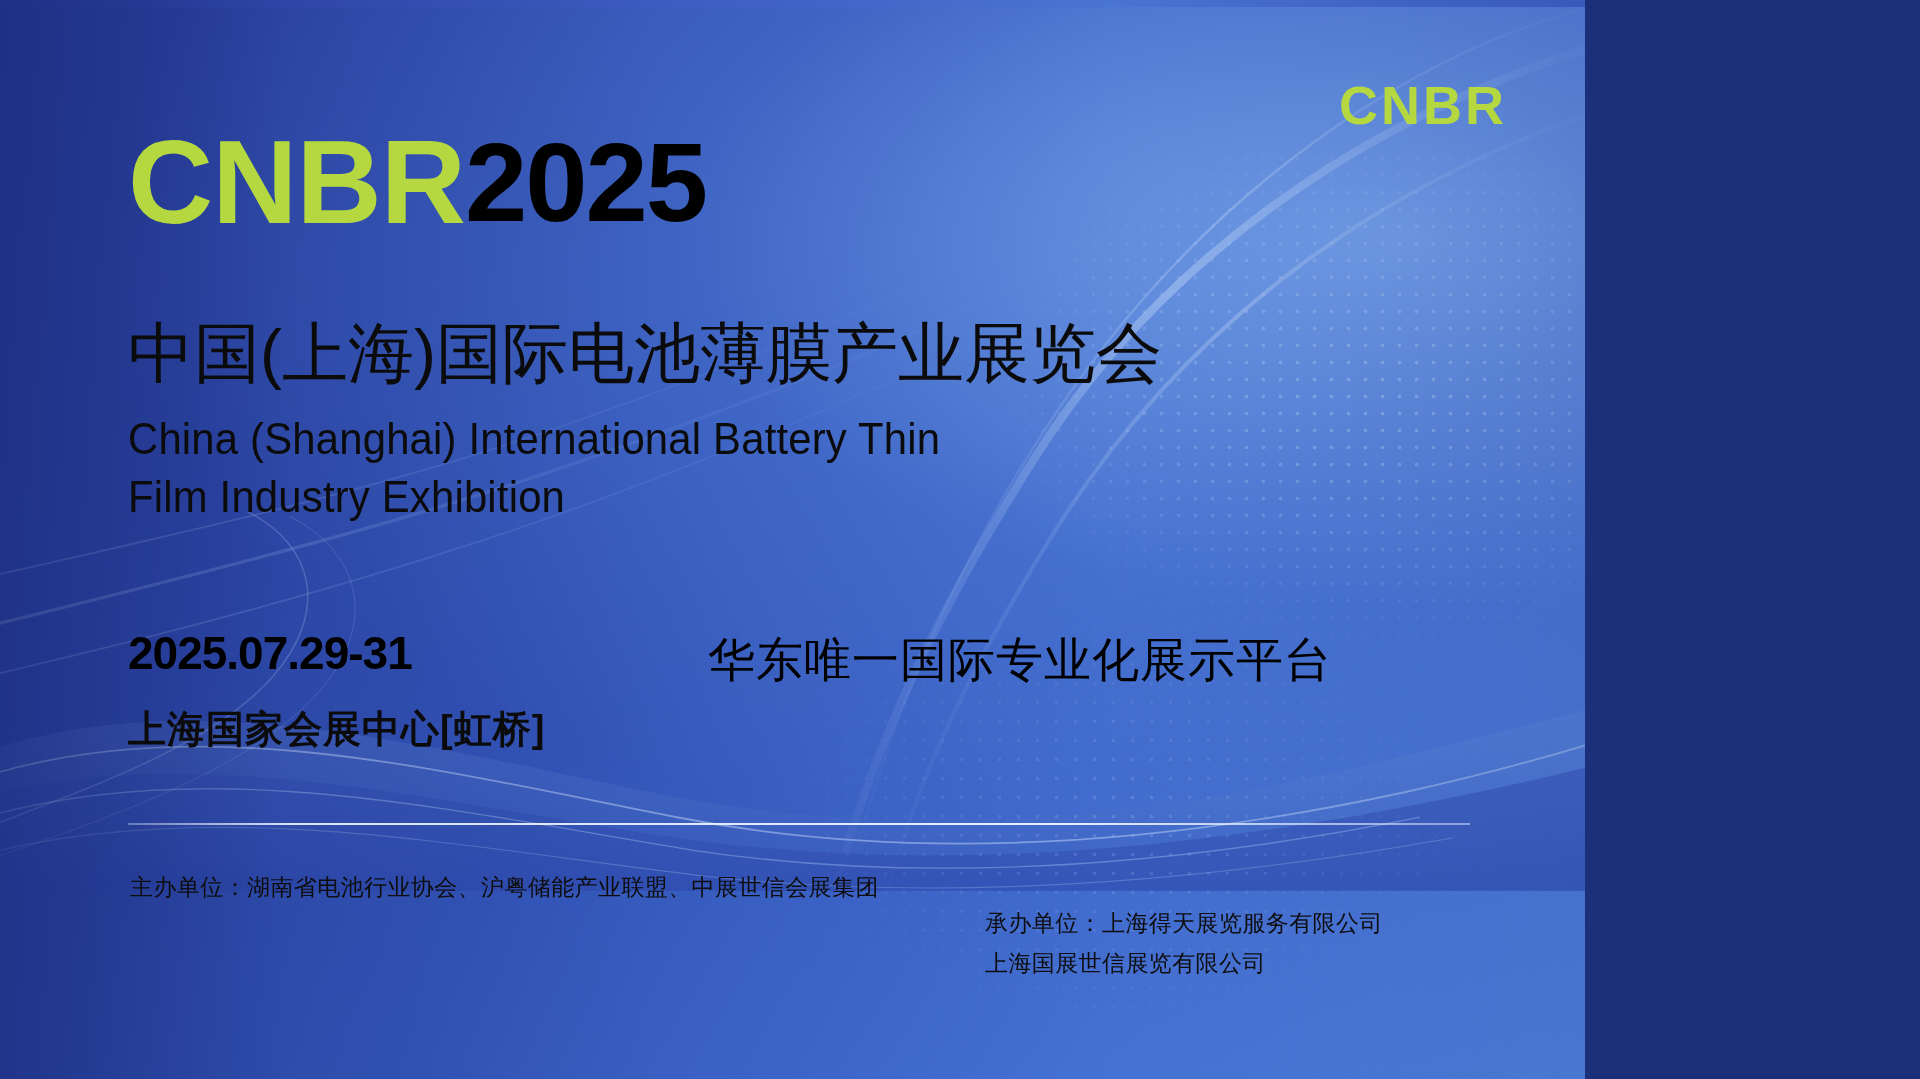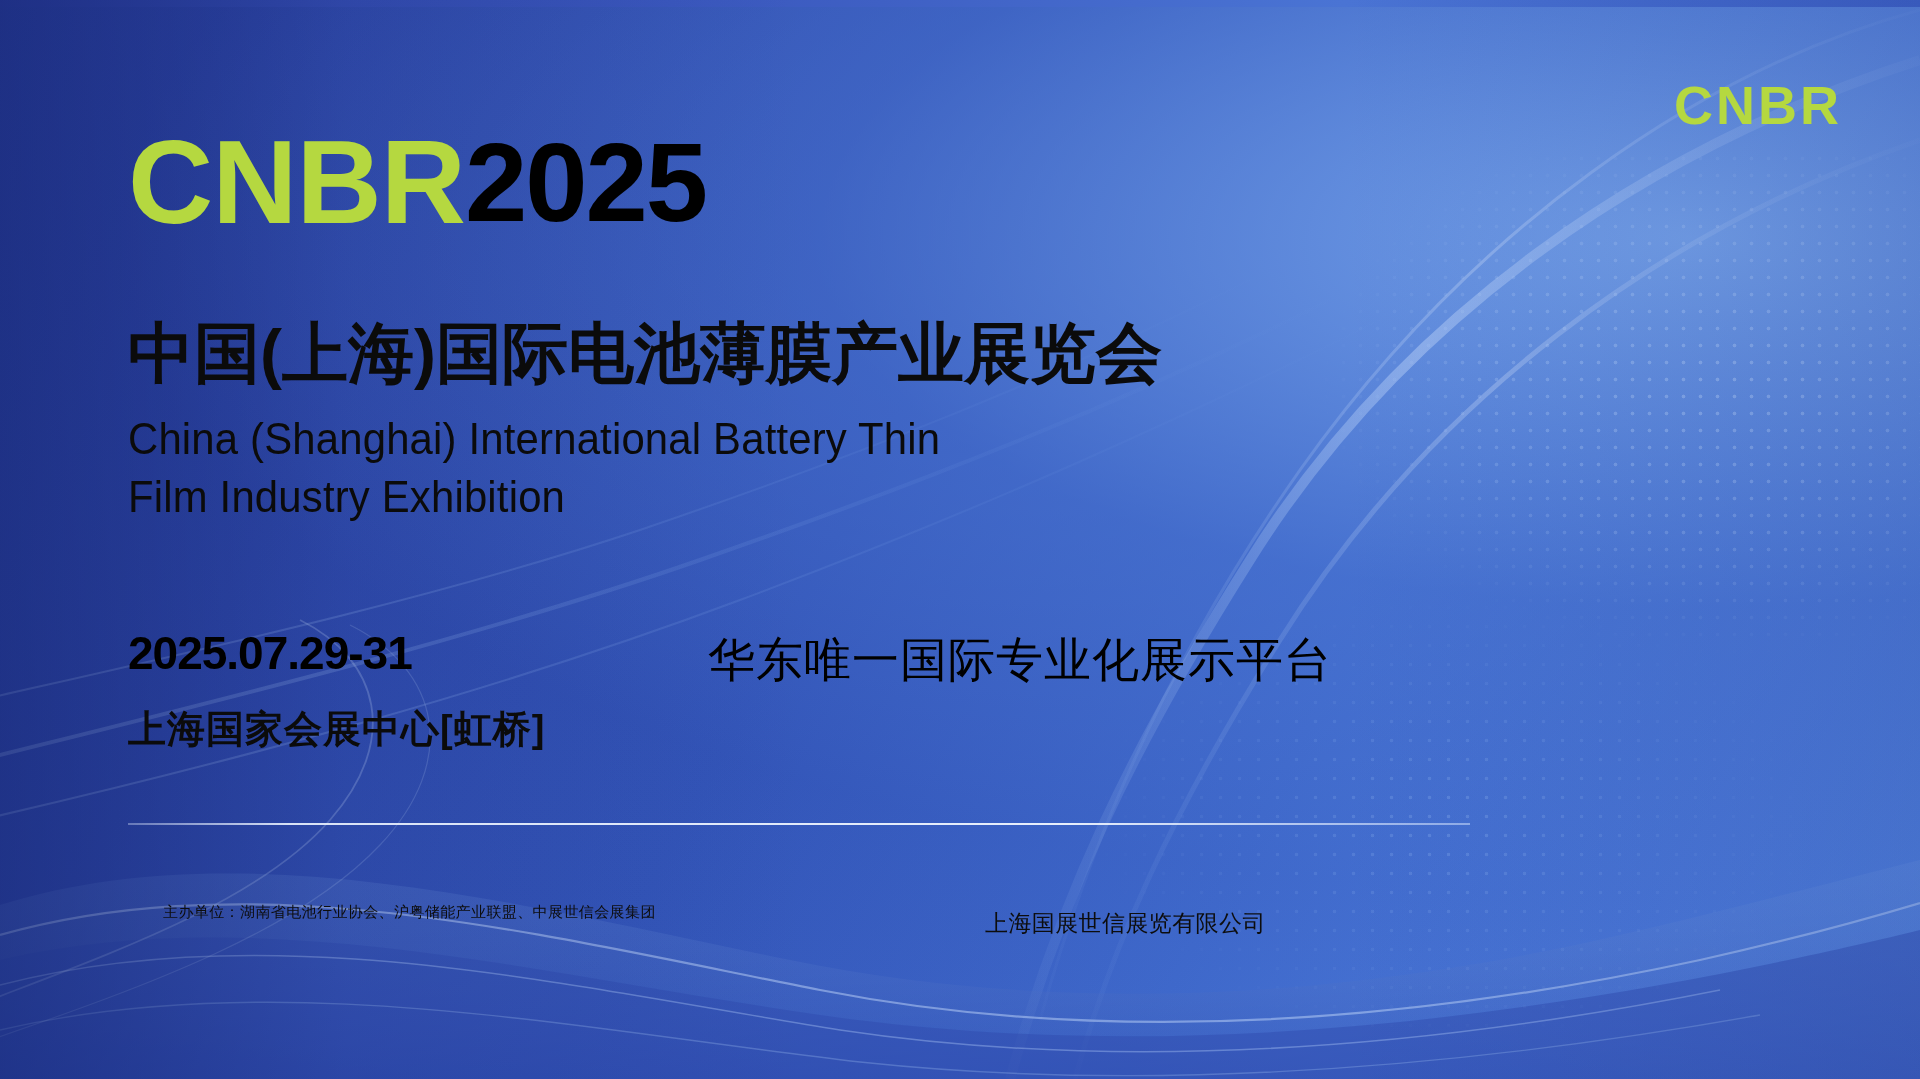--- a/index.html
+++ b/index.html
@@ -1,21 +1,21 @@
 <!DOCTYPE html>
 <html><head>
 <meta charset="utf-8">
 <style>
   html,body{margin:0;padding:0;background:#1b2f7a;}
   body{
     font-family:"Liberation Sans","DejaVu Sans",sans-serif;
     width:1920px;height:1079px;overflow:hidden;
   }
   .poster{
-    position:relative;width:1920px;height:1079px;overflow:hidden;
+    position:relative;width:1585px;height:1079px;overflow:hidden;
     background:
       radial-gradient(120% 90% at 88% 22%, rgba(120,165,235,0.95) 0%, rgba(78,122,214,0.45) 38%, rgba(46,76,178,0.05) 68%, rgba(40,66,166,0) 100%),
       linear-gradient(118deg,#2a3f9e 0%,#2e48a9 22%,#3355b8 45%,#3f69cb 68%,#4c7ada 86%,#5588e2 100%);
   }
   
   .vignette{
     position:absolute;inset:0;
     background:linear-gradient(90deg,rgba(20,35,110,0.55) 0%,rgba(20,35,110,0.12) 18%,rgba(20,35,110,0) 42%,rgba(20,35,110,0) 70%,rgba(25,45,130,0.18) 100%);
     pointer-events:none;
   }
@@ -56,21 +56,21 @@
     font-size:118px;font-weight:bold;color:#b5d840;line-height:.92;
     letter-spacing:-1px;position:relative;
   }
   .year{
     font-size:112px;font-weight:bold;color:#000;line-height:.95;
     letter-spacing:-2px;
   }
 
   .cn-title{
     position:absolute;left:128px;top:318px;
-    font-size:66px;font-weight:bold;color:#0b0b0b;
+    font-size:66px;font-weight:normal;color:#0b0b0b;
     letter-spacing:0px;line-height:1.08;white-space:nowrap;
   }
   .en-title{
     position:absolute;left:128px;top:410px;
     font-size:45px;color:#0b0b0b;line-height:1.28;
     font-weight:400;letter-spacing:.2px;
     transform:scaleX(.93);transform-origin:left top;
   }
 
   .date{
@@ -89,22 +89,22 @@
     font-size:47px;font-weight:normal;color:#000;line-height:1.62;
     letter-spacing:1px;white-space:nowrap;
   }
 
   .divider{
     position:absolute;left:128px;top:823px;width:1342px;height:2px;
     background:linear-gradient(90deg,rgba(225,235,255,.35) 0%,rgba(235,243,255,.9) 12%,rgba(240,246,255,.95) 70%,rgba(215,230,255,.5) 100%);
   }
 
   .host{
-    position:absolute;left:130px;top:903px;
-    font-size:15px;color:#0d0d0d;letter-spacing:.4px;white-space:nowrap;margin-left:33px;
+    position:absolute;left:130px;top:872px;
+    font-size:23px;color:#0d0d0d;letter-spacing:.4px;white-space:nowrap;
   }
   .organizer{
     position:absolute;left:985px;top:903px;
     font-size:23px;color:#0d0d0d;letter-spacing:.4px;line-height:1.75;
     white-space:nowrap;
   }
   .organizer .ln2{display:block;text-align:left;padding-right:2px;}
 </style>
 </head>
 <body>
@@ -182,17 +182,18 @@
     <div class="venue">上海国家会展中心[虹桥]</div>
 
     <div class="slogan">
       <div>华东唯一国际专业化展示平台</div>
     </div>
 
     <div class="divider"></div>
 
     <div class="host">主办单位：湖南省电池行业协会、沪粤储能产业联盟、中展世信会展集团</div>
     <div class="organizer">
+      <span>承办单位：上海得天展览服务有限公司</span>
       <span class="ln2">上海国展世信展览有限公司</span>
     </div>
 
   </div>
 </div>
 
 </body></html>

